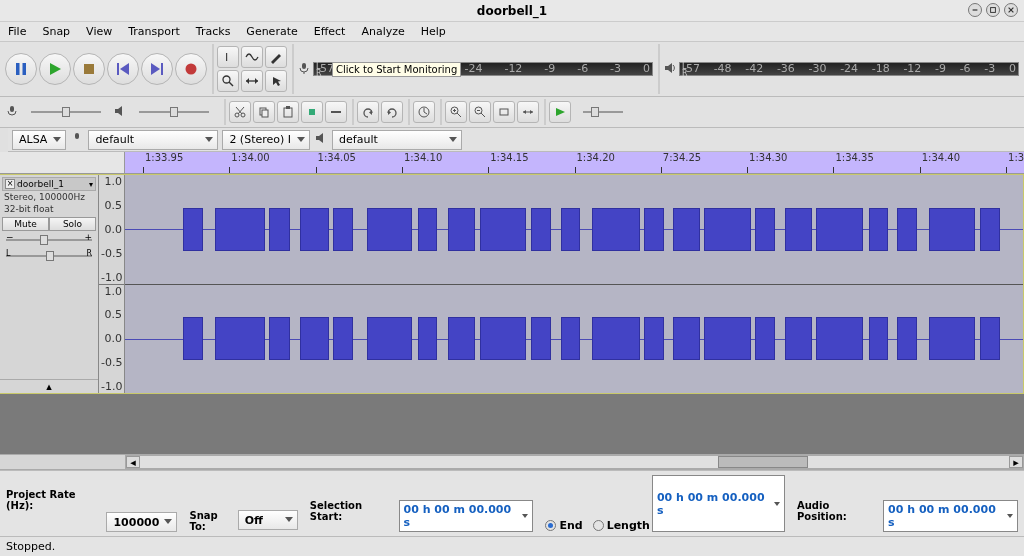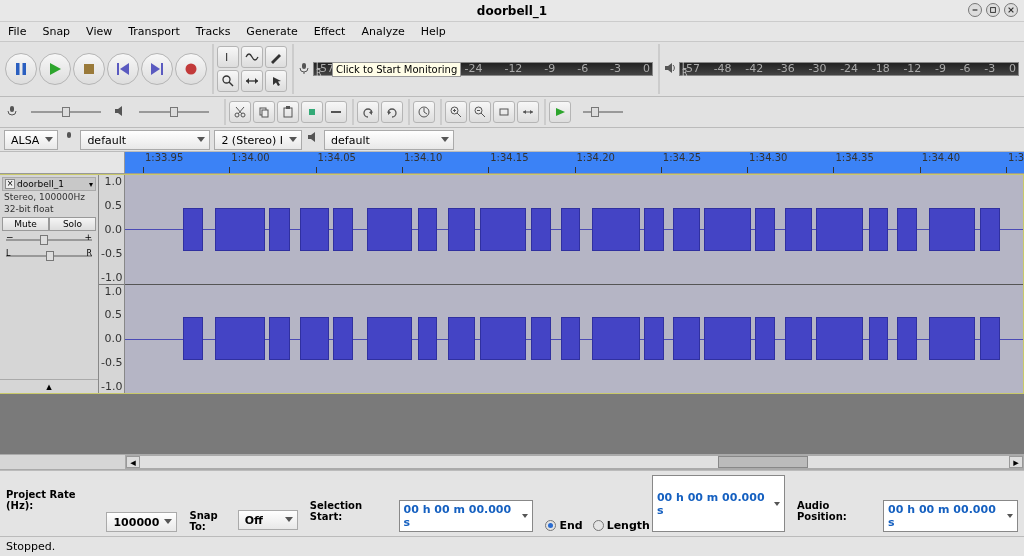--- a/index.html
+++ b/index.html
@@ -27,29 +27,29 @@
 .meter { height:14px; background:linear-gradient(#222,#444); flex:1; min-width:260px; position:relative; border:1px solid #888;}
 .meter .ticks { position:absolute; top:-1px; left:0; right:0; color:#aaa; font-size:8px; display:flex; justify-content:space-between; padding:0 2px;}
 .meter .label { position:absolute; left:2px; top:0; color:#ccc; font-size:8px; line-height:7px;}
 .meter .tooltip { position:absolute; left:18px; top:-1px; background:#fffde7; border:1px solid #999; font-size:10px; padding:1px 3px; color:#000; white-space:nowrap; z-index:10;}
 .slider-mini { width:90px; height:12px; position:relative;}
 .slider-mini .track { position:absolute; top:5px; left:10px; right:10px; height:2px; background:#999;}
 .slider-mini .thumb { position:absolute; top:1px; width:8px; height:10px; background:#ddd; border:1px solid #777; left:45%;}
 .spk-ico, .mic-ico { width:14px; height:14px; display:inline-block;}
 
 
-.devicebar { height:24px; background:#e2e2e2; display:flex; gap:4px; padding:2px 4px; border-bottom:1px solid #bbb;}
+.devicebar { height:24px; background:#e2e2e2; display:flex; align-items:center; gap:4px; padding:2px 4px; border-bottom:1px solid #bbb;margin-left:8px;}
 .combo { height:20px; border:1px solid #aaa; background:linear-gradient(#fff,#e8e8e8); display:flex; align-items:center; padding:0 18px 0 6px; position:relative; font-size:11px; cursor:pointer; min-width:50px;}
 .combo .arrow { position:absolute; right:4px; top:6px; width:0;height:0; border-left:4px solid transparent; border-right:4px solid transparent; border-top:5px solid #555;}
 .combo.wide { min-width:130px;}
 
 
 .ruler-row { display:flex; height:22px; background:#e6e6e6; border-bottom:1px solid #999;}
 .ruler-pad { width:125px; background:#e6e6e6; border-right:1px solid #999;}
-.ruler { flex:1; position:relative; background:#3b82f6; overflow:hidden;text-decoration:underline;}
+.ruler { flex:1; position:relative; background:#c4b5fd; overflow:hidden;text-decoration:underline;}
 .ruler .tick { position:absolute; top:0; bottom:0; display:flex; flex-direction:column; align-items:flex-start;}
 .ruler .tick .lbl { font-size:10px; color:#333; padding-left:2px;}
 .ruler .tick .mark { width:1px; height:6px; background:#333; position:absolute; bottom:0; left:0;}
 
 
 .trackarea { flex:1; display:flex; background:#7a7a7a; overflow:hidden; border:1px solid #c9c96a; border-left:none; border-right:1px solid #c9c96a;}
 .trackpanel { width:125px; background:#d6d6d6; border-right:1px solid #888; display:flex; flex-direction:column;}
 .trackhdr { background:#d6d6d6; padding:2px; font-size:9px; }
 .trackhdr .name-row { display:flex; align-items:center; gap:2px; background:#c8c8c8; border:1px solid #aaa; padding:1px 2px;}
 .trackhdr .close { width:10px;height:10px; border:1px solid #888; background:#eee; font-size:8px; line-height:8px; text-align:center; cursor:pointer;}
@@ -419,21 +419,21 @@
       </div>
       <div class="tick" style="left: 40.4%;">
         <span class="lbl">1:34.15</span>
         <span class="mark"></span>
       </div>
       <div class="tick" style="left: 50%;">
         <span class="lbl">1:34.20</span>
         <span class="mark"></span>
       </div>
       <div class="tick" style="left: 59.6%;">
-        <span class="lbl">1:34.25</span>
+        <span class="lbl">7:34.25</span>
         <span class="mark"></span>
       </div>
       <div class="tick" style="left: 69.2%;">
         <span class="lbl">1:34.30</span>
         <span class="mark"></span>
       </div>
       <div class="tick" style="left: 78.8%;">
         <span class="lbl">1:34.35</span>
         <span class="mark"></span>
       </div>

